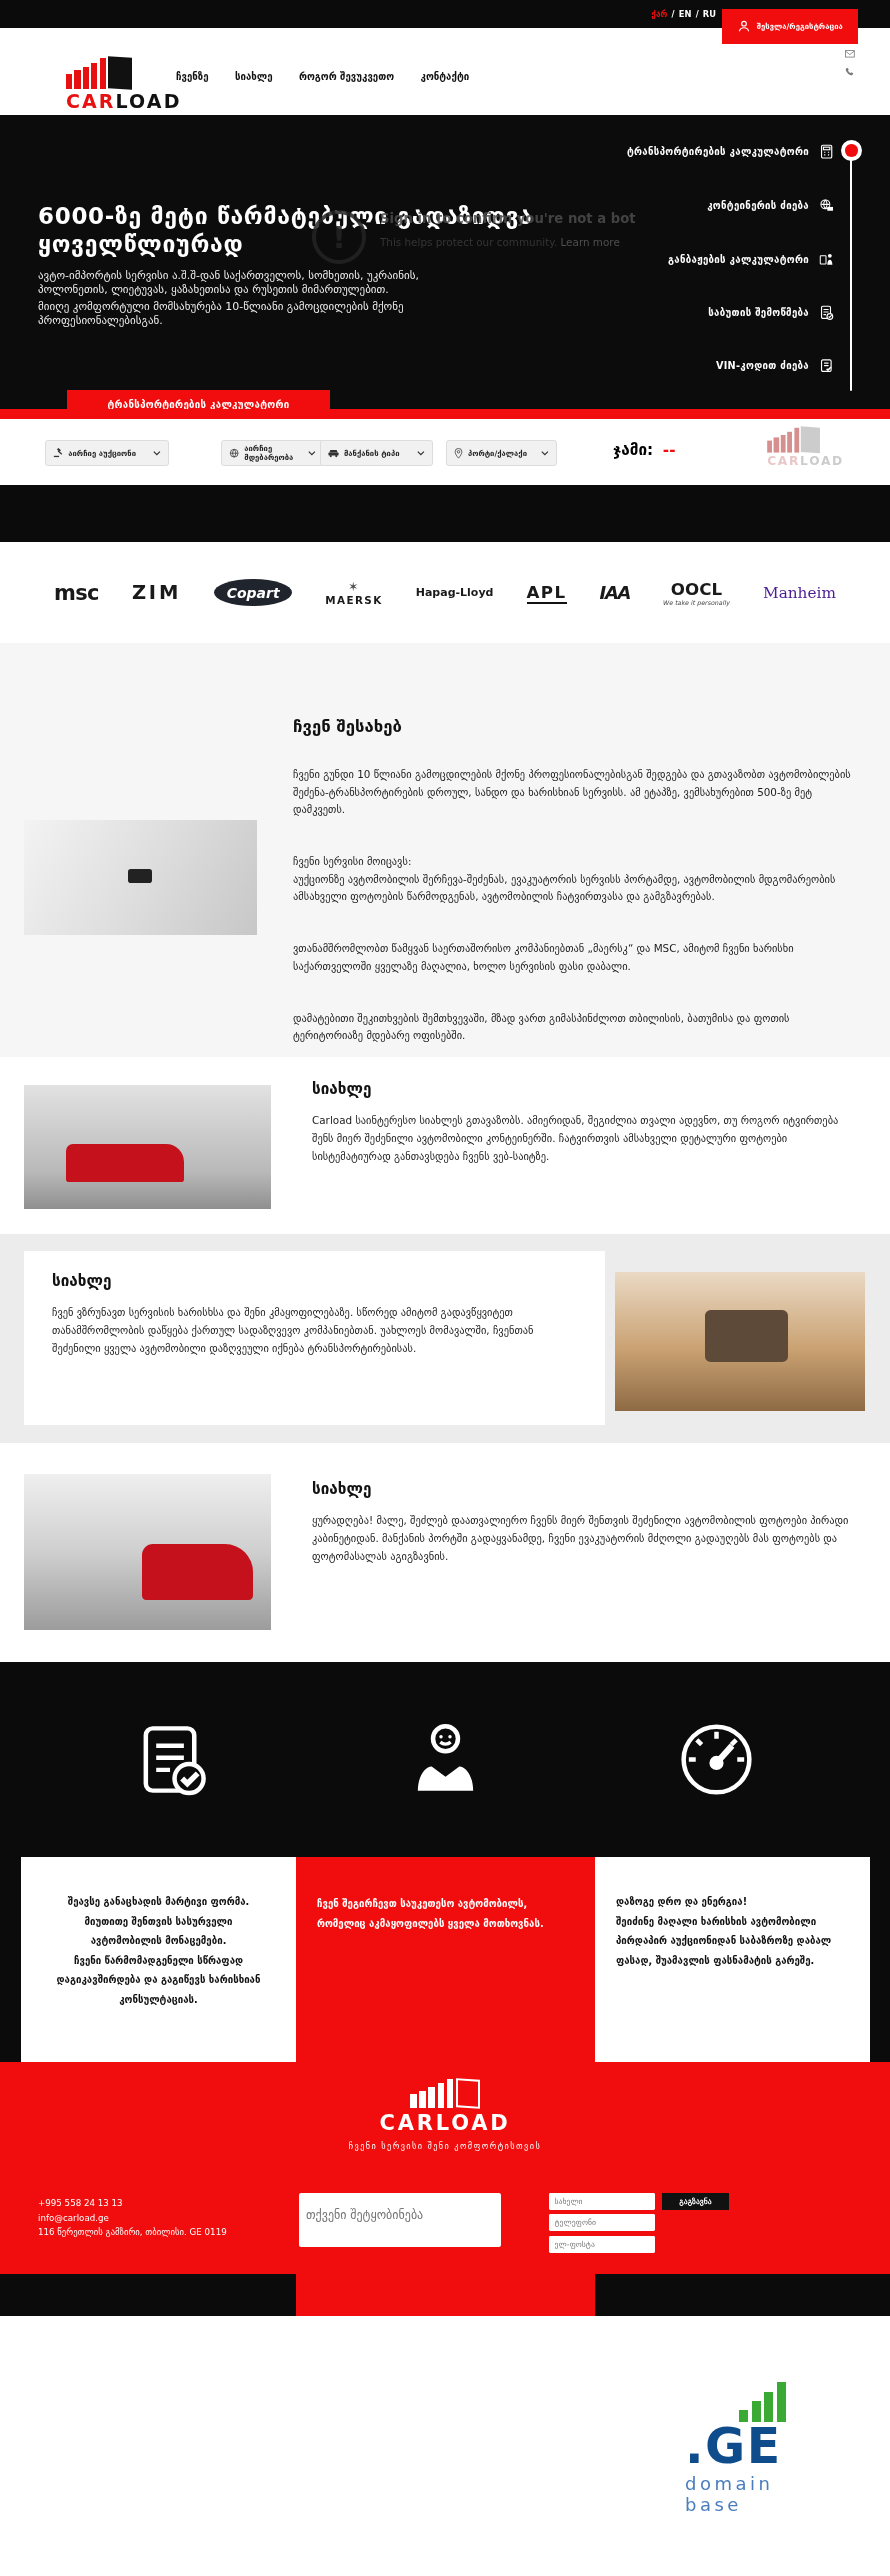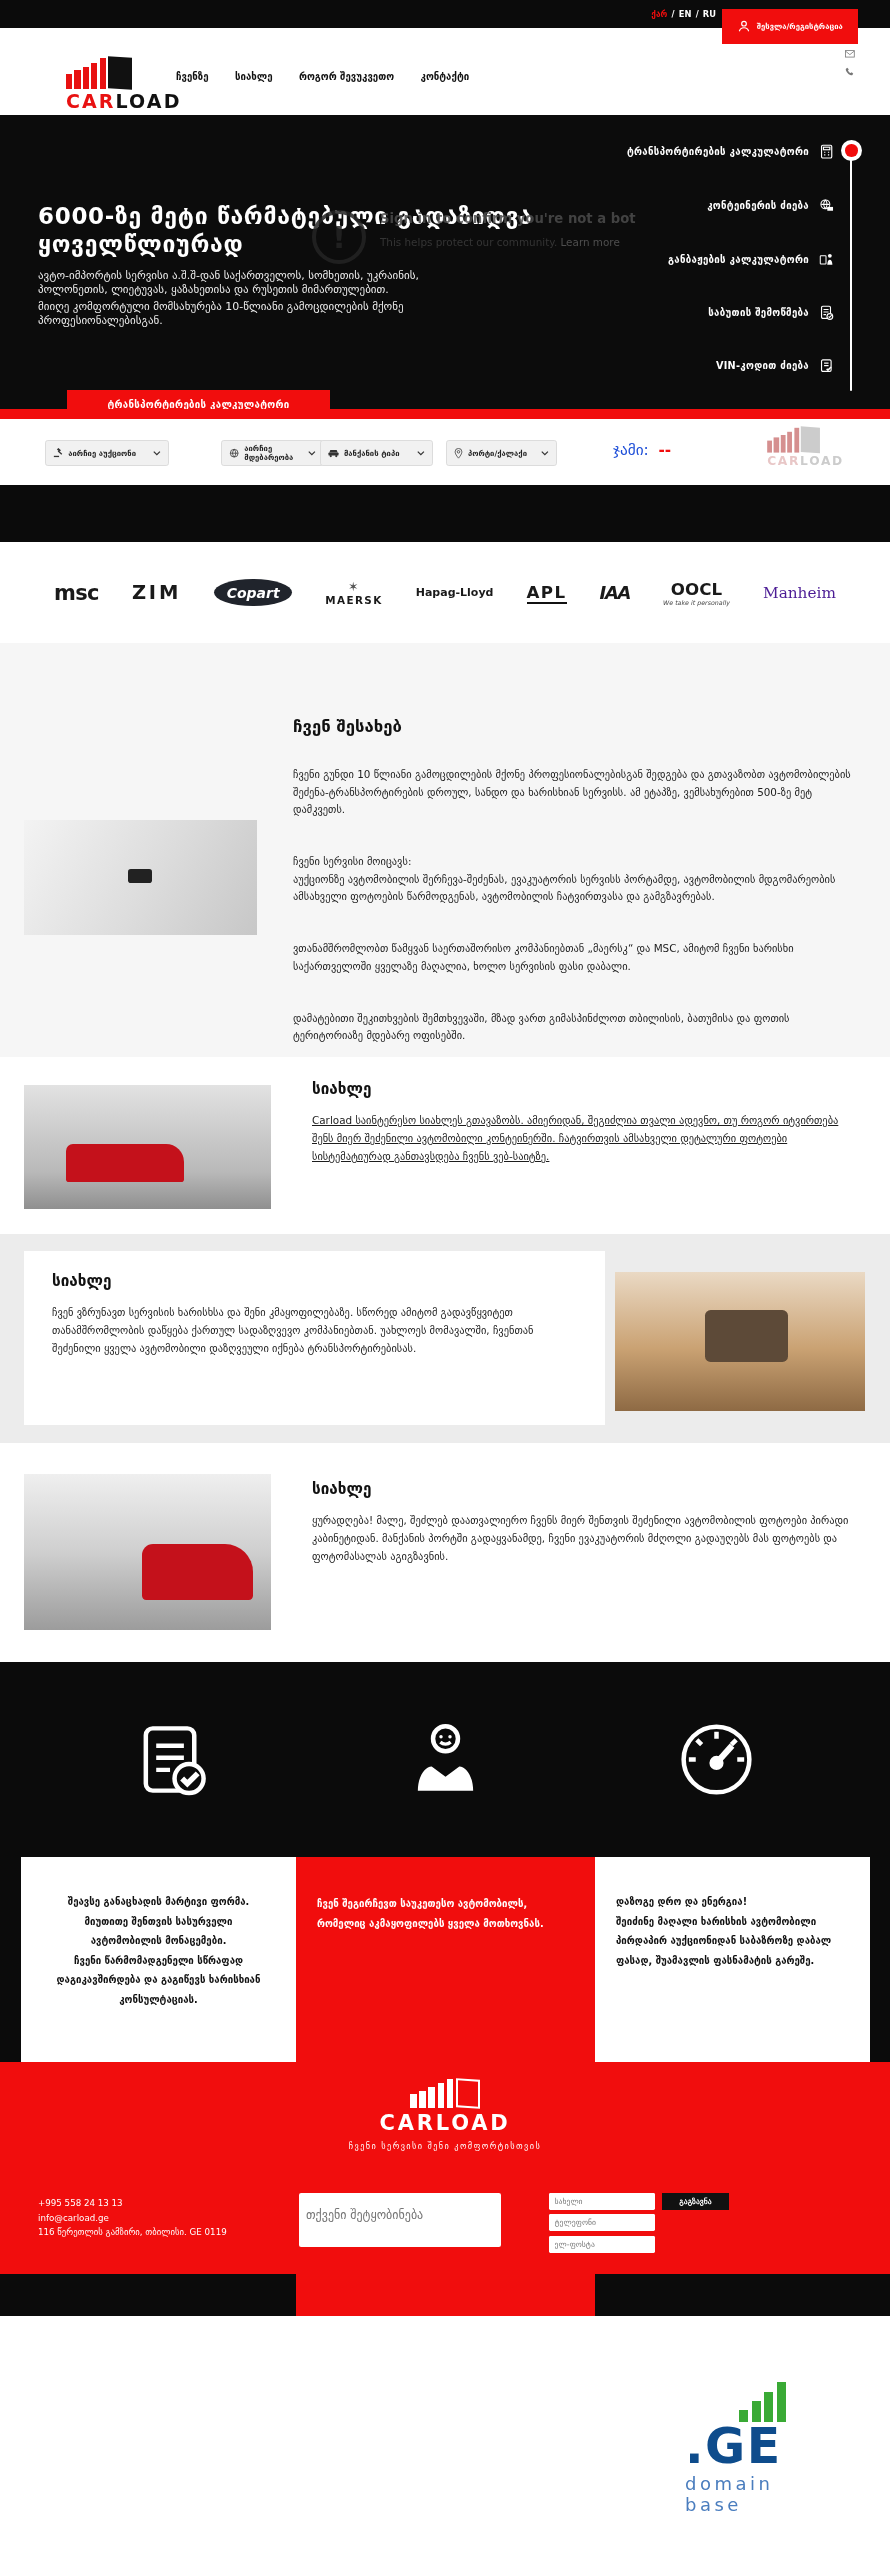--- a/index.html
+++ b/index.html
@@ -46,21 +46,21 @@
   .timeline-dot i { width:12.5px; height:12.5px; background:#f10d0d; border-radius:50%; }
   .calc-tab { left:67px; top:275px; width:263px; height:29px; background:#f10d0d; color:#fff; font-size:9.7px; font-weight:bold; display:flex; align-items:center; justify-content:center; letter-spacing:0.3px; }
   .redbar { left:0; top:409px; width:890px; height:9.7px; background:#f10d0d; }
 
   
   .search-panel { left:11px; top:419px; width:868px; height:67px; background:#fff; }
   .dd { position:absolute; top:21px; height:26.4px; background:#f1f1f1; border:0.7px solid #dcdcdc; border-radius:2.8px; display:flex; align-items:center; gap:4.9px; padding:0 7px; font-size:7.7px; font-weight:bold; color:#222; cursor:pointer; }
   .dd svg { flex:0 0 auto; }
   .dd .chev { margin-left:auto; }
   .total { left:602px; top:22px; display:flex; gap:9.7px; align-items:center; }
-  .total .tl { font-size:15.3px; font-weight:normal; color:#1d4ed8; }
+  .total .tl { font-size:15.3px; font-weight:bold; color:#000000; }
   .total .tv { font-size:15.3px; font-weight:bold; color:#f10d0d; }
   .watermark { right:35px; top:8.3px; opacity:.5; filter:grayscale(35%); transform:scale(.8); transform-origin:top right; }
 
   .gap-black { left:0; top:485px; width:890px; height:57px; background:#0b0b0b; }
 
   
   .partners { left:0; top:542px; width:890px; height:101px; background:#fff; display:flex; align-items:center; justify-content:space-evenly; padding:0 21px; }
   .pl { color:#1a1a1a; text-align:center; }
   .pl-msc { font-size:21px; font-weight:bold; letter-spacing:-0.7px; }
   .pl-zim { font-size:19.5px; font-weight:bold; letter-spacing:2.8px; }
@@ -343,21 +343,21 @@
       <p>ჩვენი სერვისი მოიცავს:
 აუქციონზე ავტომობილის შერჩევა-შეძენას, ევაკუატორის სერვისს პორტამდე, ავტომობილის მდგომარეობის ამსახველი ფოტოების წარმოდგენას, ავტომობილის ჩატვირთვასა და გამგზავრებას.</p>
       <p>ვთანამშრომლობთ წამყვან საერთაშორისო კომპანიებთან „მაერსკ“ და MSC, ამიტომ ჩვენი ხარისხი საქართველოში ყველაზე მაღალია, ხოლო სერვისის ფასი დაბალი.</p>
       <p>დამატებითი შეკითხვების შემთხვევაში, მზად ვართ გიმასპინძლოთ თბილისის, ბათუმისა და ფოთის ტერიტორიაზე მდებარე ოფისებში.</p>
     </div>
   </div>
 
   <div class="abs news1">
     <div class="abs news1-img"></div>
     <div class="abs news-title" style="left:312px; top:23px;">სიახლე</div>
-    <div class="abs news-text" style="left:312px; top:54px; width:539px;text-decoration:underline;">Carload საინტერესო სიახლეს გთავაზობს. ამიერიდან, შეგიძლია თვალი ადევნო, თუ როგორ იტვირთება შენს მიერ შეძენილი ავტომობილი კონტეინერში. ჩატვირთვის ამსახველი დეტალური ფოტოები სისტემატიურად განთავსდება ჩვენს ვებ-საიტზე.</div>
+    <div class="abs news-text" style="left:312px; top:54px; width:539px;">Carload საინტერესო სიახლეს გთავაზობს. ამიერიდან, შეგიძლია თვალი ადევნო, თუ როგორ იტვირთება შენს მიერ შეძენილი ავტომობილი კონტეინერში. ჩატვირთვის ამსახველი დეტალური ფოტოები სისტემატიურად განთავსდება ჩვენს ვებ-საიტზე.</div>
   </div>
 
   <div class="abs news2">
     <div class="abs news2-card">
       <div class="abs news-title" style="left:28px; top:21px;">სიახლე</div>
       <div class="abs news-text" style="left:28px; top:52px; width:525px;">ჩვენ ვზრუნავთ სერვისის ხარისხსა და შენი კმაყოფილებაზე. სწორედ ამიტომ გადავწყვიტეთ თანამშრომლობის დაწყება ქართულ სადაზღვევო კომპანიებთან. უახლოეს მომავალში, ჩვენთან შეძენილი ყველა ავტომობილი დაზღვეული იქნება ტრანსპორტირებისას.</div>
     </div>
     <div class="abs news2-img"></div>
   </div>
 

